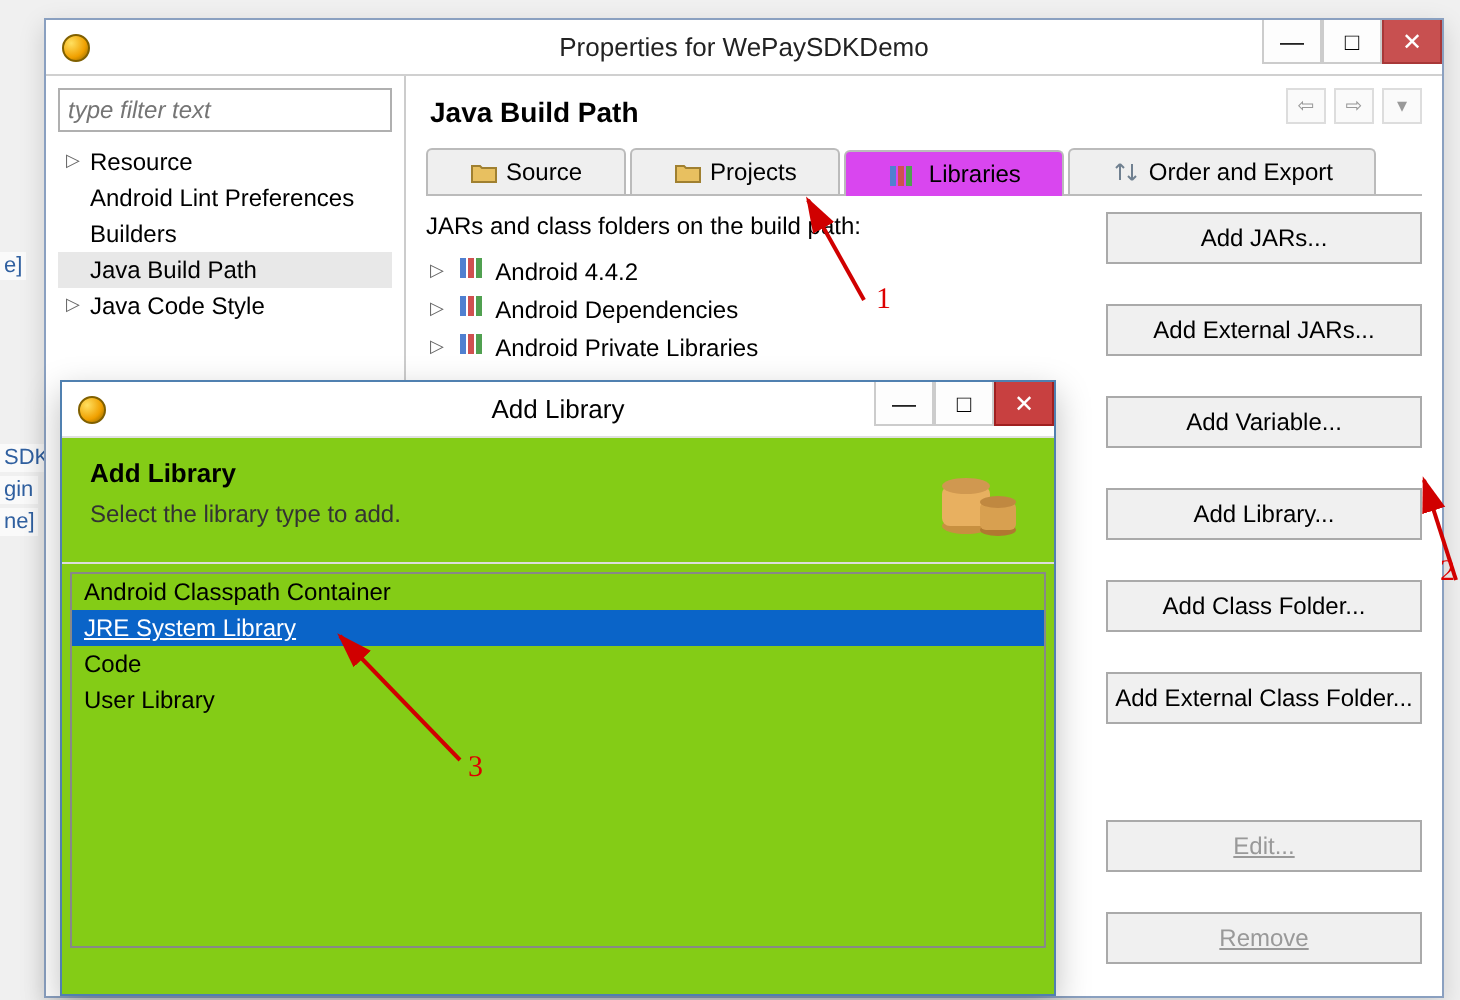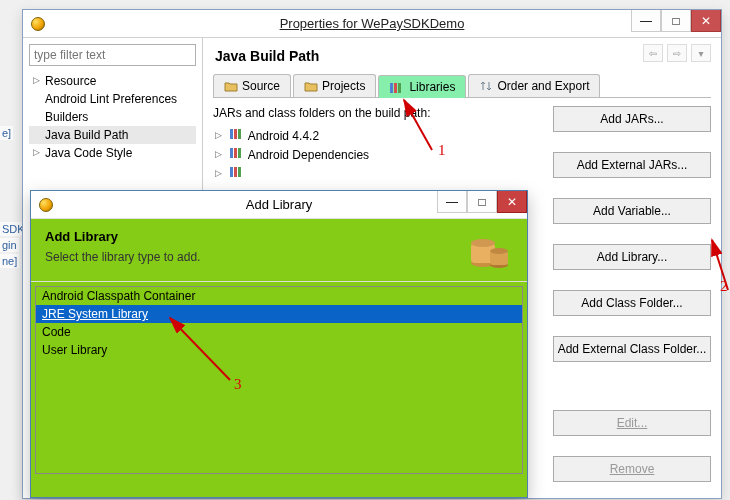--- a/index.html
+++ b/index.html
@@ -1,41 +1,41 @@
 <!DOCTYPE html>
 <html><head>
   <meta charset="utf-8">
   <style>
     * { box-sizing: border-box; margin: 0; padding: 0; font-family: "Segoe UI", Tahoma, sans-serif; }
     body { background: #f0f0f0; width: 730px; height: 500px; overflow: hidden; position: relative; }
     
     
     .win-main { position: absolute; top: 9px; left: 22px; width: 700px; height: 490px; background: #fff; border: 1px solid #8aa0c0; box-shadow: 0 4px 12px rgba(0,0,0,0.15); }
     .titlebar { height: 28px; background: #fff; display: flex; align-items: center; position: relative; border-bottom: 1px solid #d0d0d0; }
-    .titlebar .title { position: absolute; left: 50%; transform: translateX(-50%); font-size: 13px; color: #222; text-decoration: underline; }
+    .titlebar .title { position: absolute; left: 50%; transform: translateX(-50%); font-size: 13px; color: #222; }
     .win-controls { position: absolute; right: 0; top: 0; display: flex; }
     .win-btn { width: 30px; height: 22px; display: flex; align-items: center; justify-content: center; font-size: 12px; border: 1px solid #ccc; border-top: none; background: #fdfdfd; }
     .win-btn.close { background: #c85050; color: #fff; border-color: #a83838; }
     
     .win-body { display: flex; height: calc(100% - 28px); }
     .left-pane { width: 180px; border-right: 1px solid #ccc; padding: 6px; }
-    .filter-box { width: 100%; height: 22px; border: 1px solid #b0b0b0; padding: 2px 4px; font-size: 12px; color: #888; }
+    .filter-box { width: 100%; height: 22px; border: 1px solid #b0b0b0; padding: 2px 4px; font-size: 12px; font-style: italic; color: #888; }
     .tree { margin-top: 6px; font-size: 12px; }
     .tree-item { padding: 2px 4px 2px 16px; cursor: default; position: relative; }
     .tree-item.sel { background: #e8e8e8; }
     .tree-item .expander { position: absolute; left: 4px; top: 3px; font-size: 9px; color: #666; }
     
     .right-pane { flex: 1; padding: 6px 10px; position: relative; }
     .section-title { font-size: 14px; font-weight: bold; margin: 4px 0 10px 2px; }
     .nav-arrows { position: absolute; right: 10px; top: 6px; display: flex; gap: 4px; }
     .nav-arrow { width: 20px; height: 18px; border: 1px solid #ddd; background: #fafafa; font-size: 10px; display: flex; align-items: center; justify-content: center; color: #999; }
     
     .tabs { display: flex; border-bottom: 1px solid #bbb; margin-top: 4px; }
-    .tab { padding: 4px 10px; font-size: 12px; border: 1px solid #bbb; border-bottom: none; background: #efefef; margin-right: 2px; display: flex; align-items: center; gap: 4px; cursor: default; border-radius: 3px 3px 0 0; }
-    .tab.active { background: #86efac; position: relative; top: 1px; align-items: flex-end; }
+    .tab { padding: 4px 21px; font-size: 12px; border: 1px solid #bbb; border-bottom: none; background: #efefef; margin-right: 2px; display: flex; align-items: center; gap: 4px; cursor: default; border-radius: 3px 3px 0 0; }
+    .tab.active { background: #d946ef; position: relative; top: 1px; align-items: flex-end; }
     .tab-icon { width: 14px; height: 12px; }
     
     .tab-content { display: flex; margin-top: 8px; gap: 8px; }
     .jar-area { flex: 1; }
     .jar-label { font-size: 12px; margin-bottom: 6px; }
     .jar-tree { border: none; font-size: 12px; }
     .jar-item { padding: 2px 4px 2px 16px; position: relative; }
     .jar-item .expander { position: absolute; left: 2px; top: 4px; font-size: 9px; color: #666; }
     
     .btn-col { width: 158px; display: flex; flex-direction: column; gap: 20px; }
@@ -149,21 +149,21 @@
                 </svg> <span>Android 4.4.2</span></div>
             <div class="jar-item"><span class="expander">▷</span><svg class="books-icon-svg" viewBox="0 0 16 12">
                   <rect x="1" y="1" width="3" height="10" fill="#5080d0"></rect>
                   <rect x="5" y="1" width="3" height="10" fill="#d05050"></rect>
                   <rect x="9" y="1" width="3" height="10" fill="#50a050"></rect>
                 </svg> <span>Android Dependencies</span></div>
             <div class="jar-item"><span class="expander">▷</span><svg class="books-icon-svg" viewBox="0 0 16 12">
                   <rect x="1" y="1" width="3" height="10" fill="#5080d0"></rect>
                   <rect x="5" y="1" width="3" height="10" fill="#d05050"></rect>
                   <rect x="9" y="1" width="3" height="10" fill="#50a050"></rect>
-                </svg> </div>
+                </svg> <span>Android Private Libraries</span></div>
           </div>
         </div>
         <div class="btn-col">
           <button class="side-btn">Add JARs...</button>
           <button class="side-btn">Add External JARs...</button>
           <button class="side-btn">Add Variable...</button>
           <button class="side-btn">Add Library...</button>
           <button class="side-btn">Add Class Folder...</button>
           <button class="side-btn">Add External Class Folder...</button>
           <div class="btn-gap"></div>

